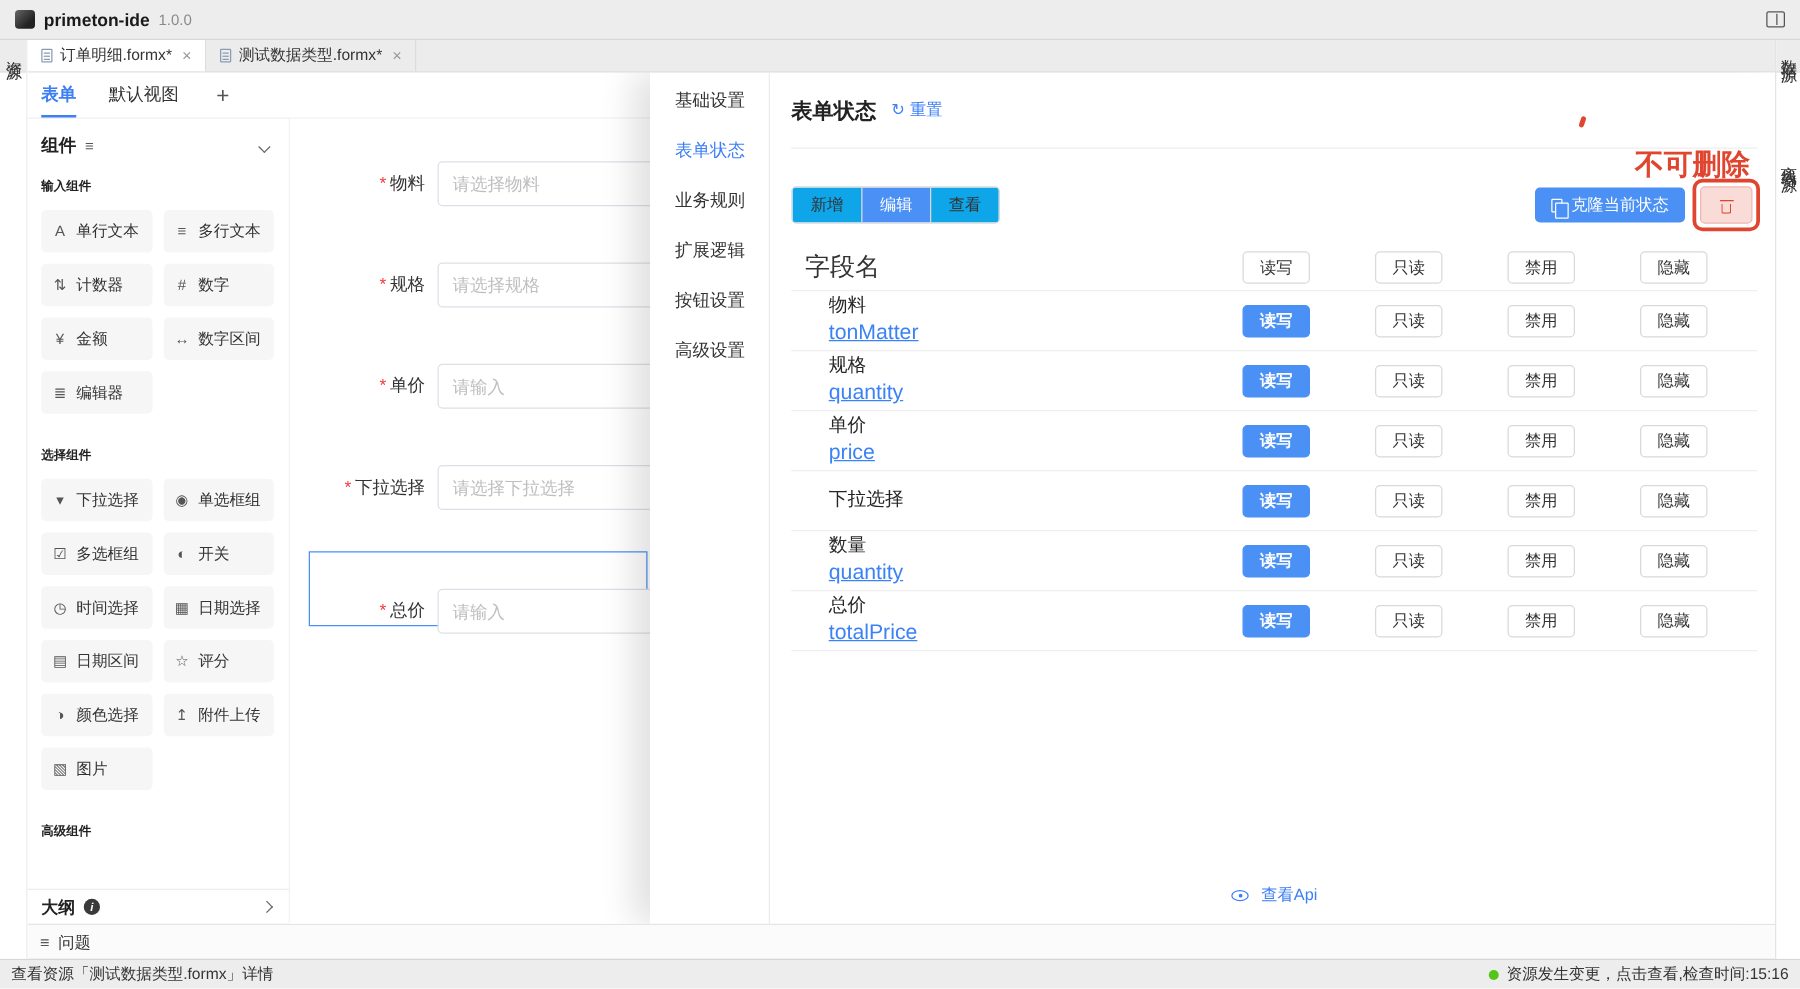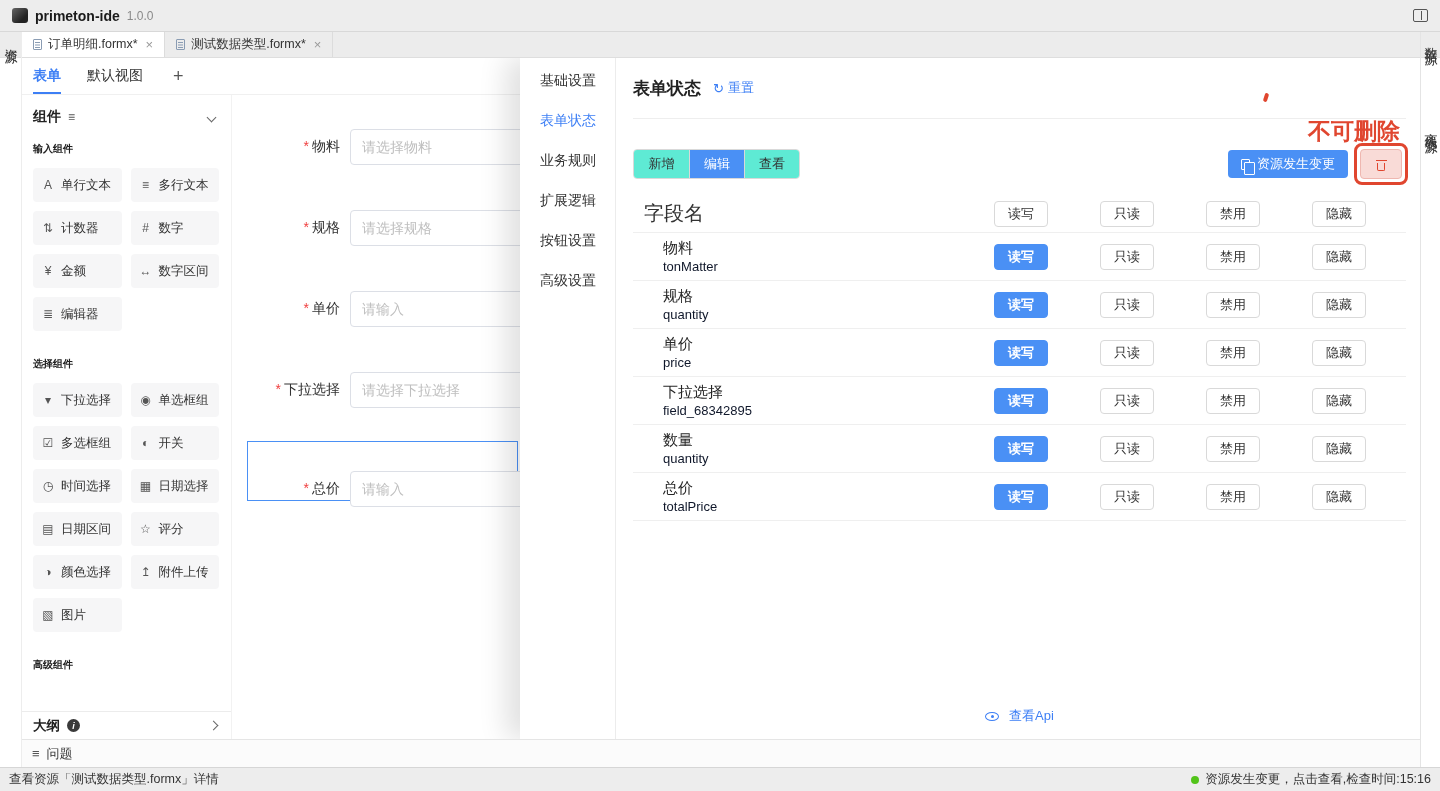--- a/index.html
+++ b/index.html
@@ -76,21 +76,21 @@
   .settings { position:absolute; top:0; bottom:0; left:498px; right:0; background:#fff; display:flex; box-shadow:-14px 0 26px rgba(0,0,0,.12); z-index:5; }
   .smenu { flex:0 0 96px; border-right:1px solid #ececec; padding-top:3px; }
   .smenu-item { height:40px; display:flex; align-items:center; padding-left:20px; font-size:14px; color:#333; }
   .smenu-item.active { color:var(--accent,#3d7ff5); }
   .scontent { flex:1; display:flex; flex-direction:column; min-width:0; padding:0 14px 0 17px; }
   .stitle-row { flex:0 0 61px; border-bottom:1px solid #eee; display:flex; align-items:center; gap:12px; }
   .stitle { font-size:17px; font-weight:bold; color:#222; }
   .reset-link { display:flex; align-items:center; gap:4px; color:var(--accent,#3d7ff5); font-size:13px; }
   .stoolbar { margin-top:30px; display:flex; align-items:center; flex:0 0 30px; }
   .seg { display:flex; border:1px solid #d9d9d9; border-radius:4px; overflow:hidden; }
-  .seg-item { width:55px; height:28px; display:flex; align-items:center; justify-content:center; font-size:13px; color:#333; background:#5eead4; border-left:1px solid #d9d9d9; }
+  .seg-item { width:55px; height:28px; display:flex; align-items:center; justify-content:center; font-size:13px; color:#333; background:#0ea5e9; border-left:1px solid #d9d9d9; }
   .seg-item:first-child { border-left:none; }
   .seg-item.active { background:var(--accent-fill,#4a90f5); color:#fff; }
   .tool-right { margin-left:auto; display:flex; align-items:center; gap:12px; }
   .clone-btn { height:28px; background:var(--accent-fill,#4a90f5); color:#fff; border:none; border-radius:4px; padding:0 13px; font-size:13px; display:flex; align-items:center; gap:7px; font-family:inherit; }
   .copy-icon { width:9px; height:11px; border:1.4px solid #fff; border-radius:1px; position:relative; }
   .copy-icon::after { content:""; position:absolute; left:2px; top:2px; width:9px; height:11px; border:1.4px solid #fff; background:var(--accent-fill,#4a90f5); border-radius:1px; }
   .del-wrap { position:relative; display:inline-flex; margin-right:4px; }
   .del-btn { width:42px; height:30px; background:#f9dbd7; border:1px solid #efb7b0; border-radius:4px; display:flex; align-items:center; justify-content:center; }
   .del-annot { position:absolute; inset:-6px; border:3px solid var(--annotation-red,#e0462f); border-radius:8px; pointer-events:none; }
   .trash-icon { position:relative; width:11px; height:13px; }
@@ -98,21 +98,21 @@
   .trash-icon::after { content:""; position:absolute; left:1.5px; right:1.5px; top:5px; bottom:0; border:1.4px solid var(--annotation-red,#e0462f); border-top:none; border-radius:0 0 2px 2px; }
 
   .stable { margin-top:16px; }
   .trow { display:flex; align-items:center; border-bottom:1px solid #efefef; }
   .thead { height:38px; }
   .thead .td-field { font-size:20px; color:#333; padding-left:11px; }
   .td-field { flex:1; min-width:0; }
   .trow:not(.thead) { height:48px; }
   .trow:not(.thead) .td-field { padding-left:30px; }
   .fname { font-size:15px; color:#262626; line-height:1.35; }
-  .fcode { font-size:13px; color:#0f172a; line-height:1.35; }
+  .fcode { font-size:17px; color:#3b82f6; line-height:1.35;text-decoration:underline; }
   .opts { display:flex; margin-right:14px; }
   .td-opt { width:106px; display:flex; justify-content:center; }
   .opt-btn { min-width:54px; height:26px; border:1px solid #d9d9d9; border-radius:4px; background:#fff; font-size:13px; color:#333; display:flex; align-items:center; justify-content:center; padding:0 13px; font-family:inherit; }
   .opt-btn.filled { background:var(--accent-fill,#4a90f5); border-color:var(--accent-fill,#4a90f5); color:#fff; font-weight:bold; }
 
   .sfooter { margin-top:auto; display:flex; justify-content:center; padding:12px 0 14px; }
   .api-link { display:flex; align-items:center; gap:10px; color:var(--accent,#3d7ff5); font-size:13px; }
   .eye-icon { width:14px; height:9px; border:1.4px solid var(--accent,#3d7ff5); border-radius:50%; position:relative; }
   .eye-icon::after { content:""; position:absolute; left:50%; top:50%; width:3px; height:3px; margin:-1.5px 0 0 -1.5px; border-radius:50%; background:var(--accent,#3d7ff5); }
 
@@ -309,21 +309,21 @@
 
             <div class="stoolbar">
               <div class="seg">
                   <div class="seg-item">新增</div>
                   <div class="seg-item active">编辑</div>
                   <div class="seg-item">查看</div>
                 </div>
               <div class="tool-right">
                 <button class="clone-btn">
                   <span class="copy-icon"></span>
-                  <span>资源发生变更</span>
+                  <span>克隆当前状态</span>
                 </button>
                 <span class="del-wrap">
                   <button class="del-btn">
                     <span class="trash-icon"></span>
                   </button>
                   <span class="del-annot"></span>
                 </span>
               </div>
             </div>
 
@@ -402,21 +402,20 @@
                         <button class="opt-btn">禁用</button>
                       </div>
                       <div class="td-opt">
                         <button class="opt-btn">隐藏</button>
                       </div>
                     </div>
                   </div>
                   <div class="trow">
                     <div class="td-field">
                       <div class="fname">下拉选择</div>
-                      <div class="fcode">field_68342895</div>
                     </div>
                     <div class="opts">
                       <div class="td-opt">
                         <button class="opt-btn filled">读写</button>
                       </div>
                       <div class="td-opt">
                         <button class="opt-btn">只读</button>
                       </div>
                       <div class="td-opt">
                         <button class="opt-btn">禁用</button>

